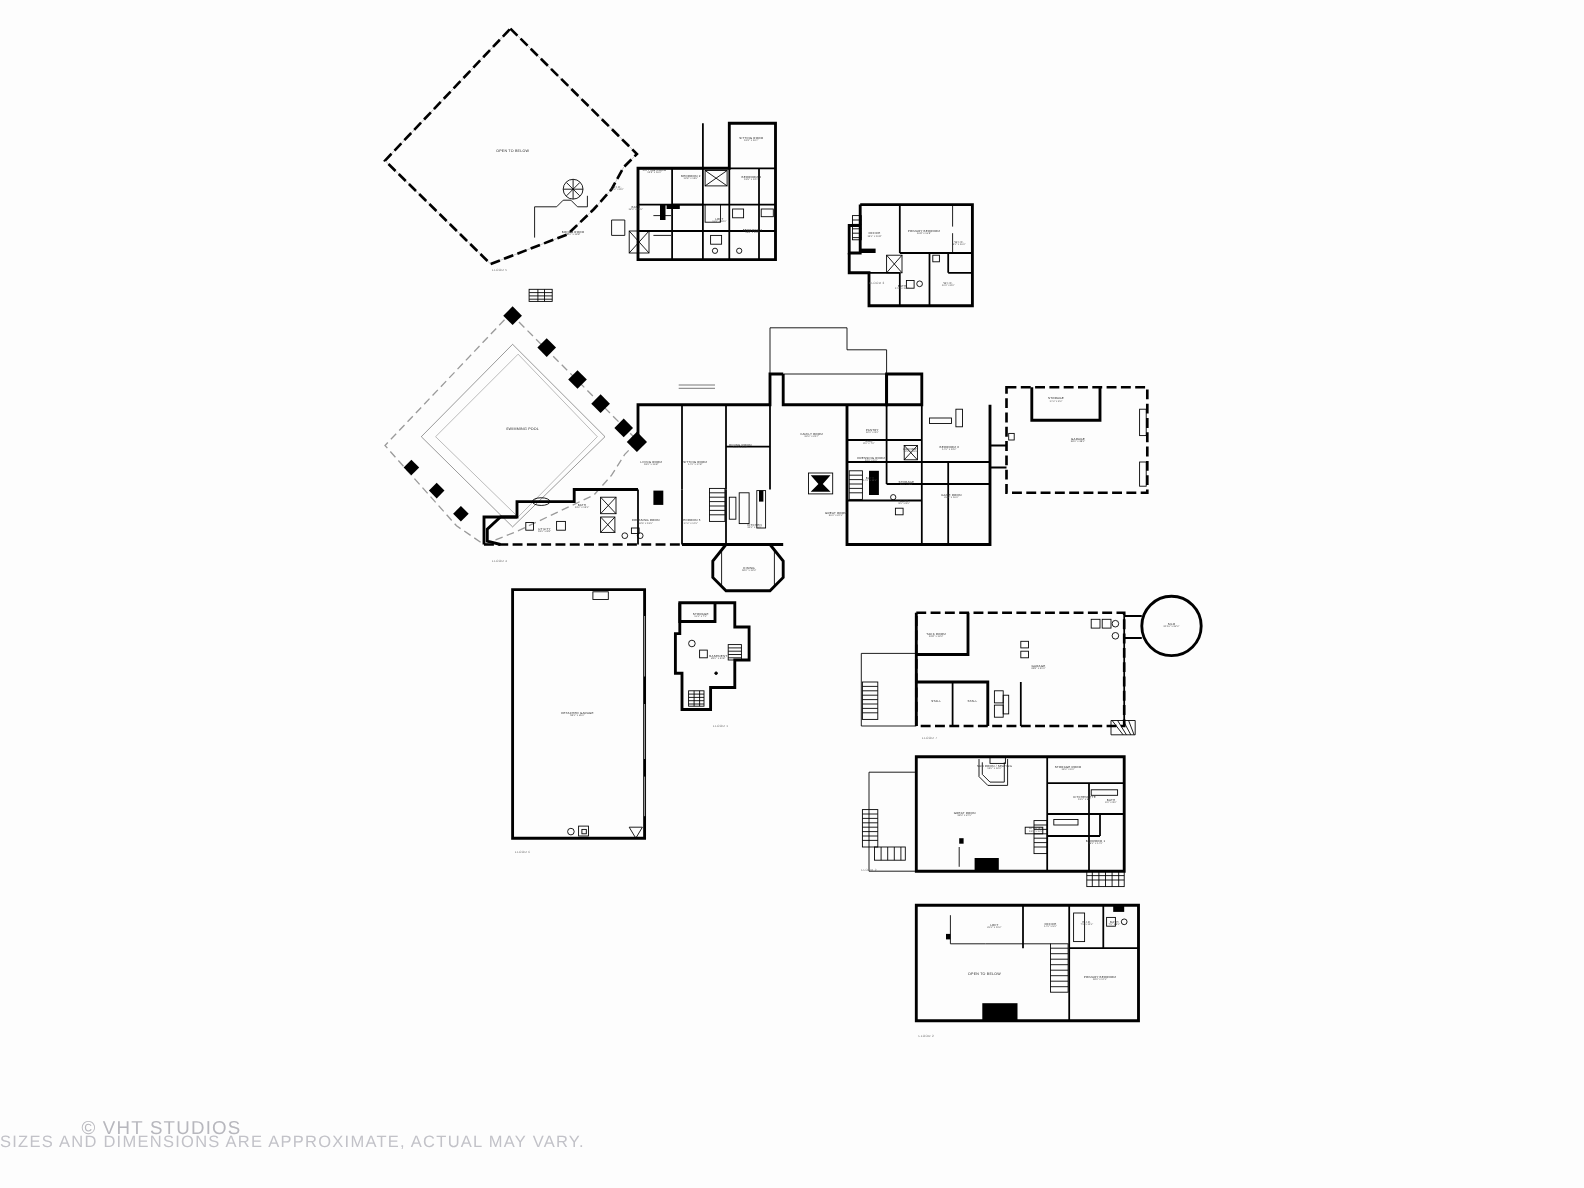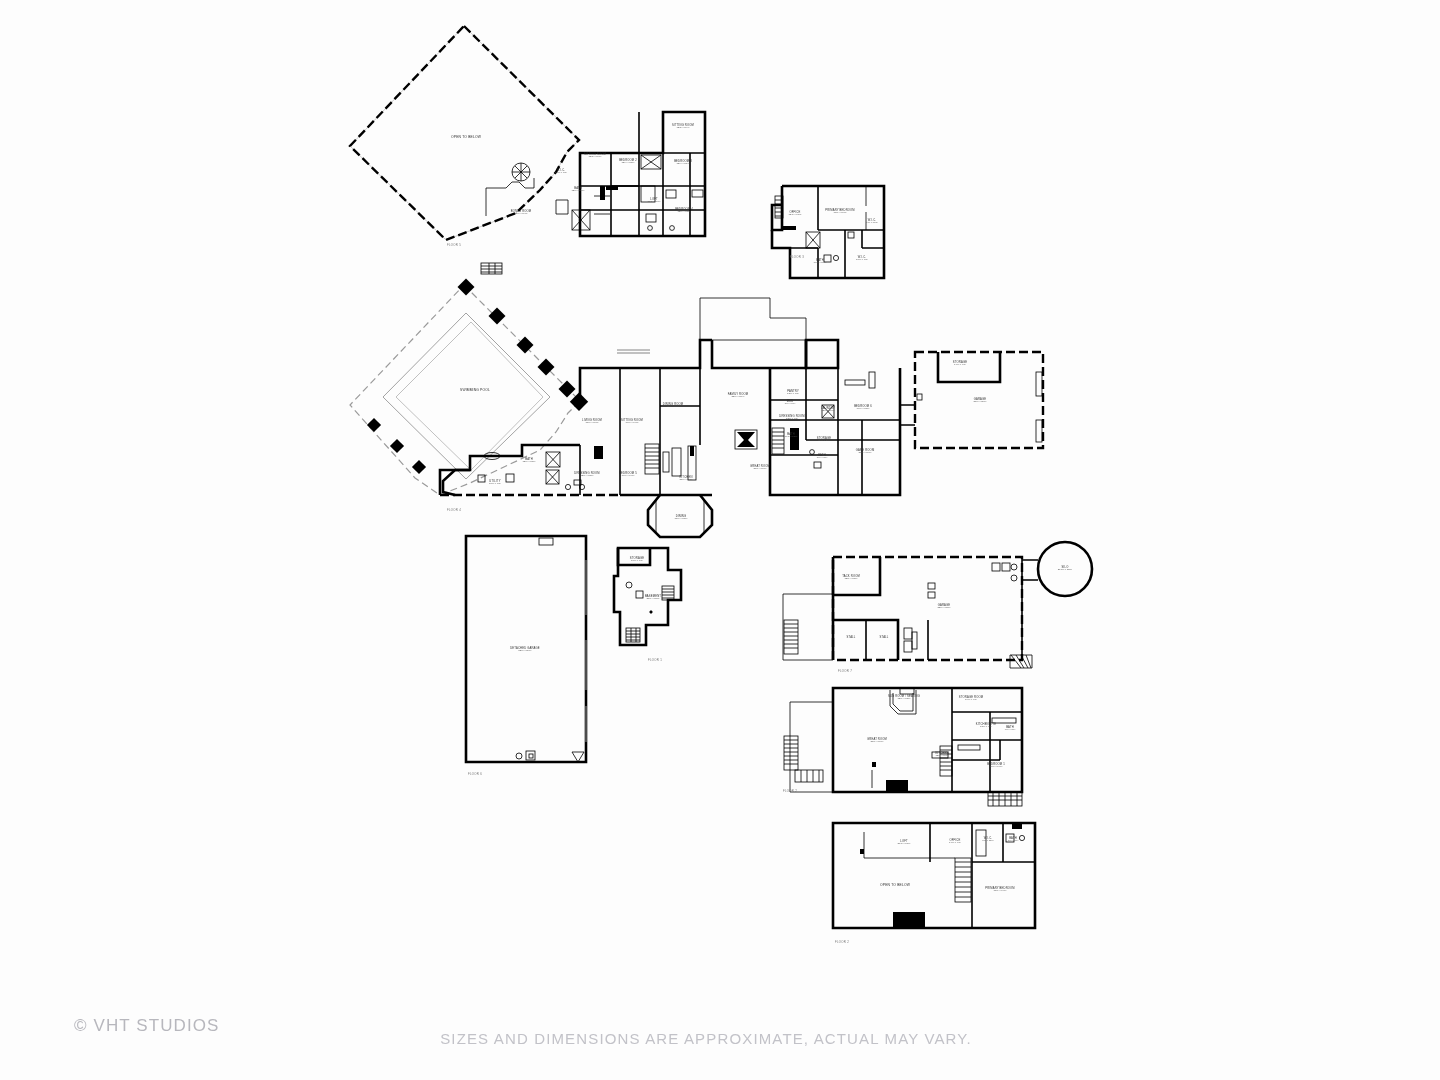--- a/index.html
+++ b/index.html
@@ -11,21 +11,21 @@
   #sheet{position:absolute;inset:0;}
   svg#plan{position:absolute;left:0;top:0;width:1440px;height:1080px;display:block;}
 
   .watermark{
     position:absolute;left:74px;top:1016px;
     font-size:17px;letter-spacing:1.1px;color:#b7b7bd;
     font-family:"Liberation Sans", sans-serif;
     white-space:nowrap;
   }
   .disclaimer{
-    position:absolute;left:0;top:1030px;width:1412px;text-align:center;
+    position:absolute;left:0;top:1030px;width:1412px;text-align:left;
     font-size:15px;letter-spacing:1.15px;color:#c2c2c8;
     font-family:"Liberation Sans", sans-serif;
   }
 
   
   .rlabel{
     position:absolute;
     font-family:"Liberation Sans", sans-serif;
     color:#2a2a2a;
     text-align:center;

